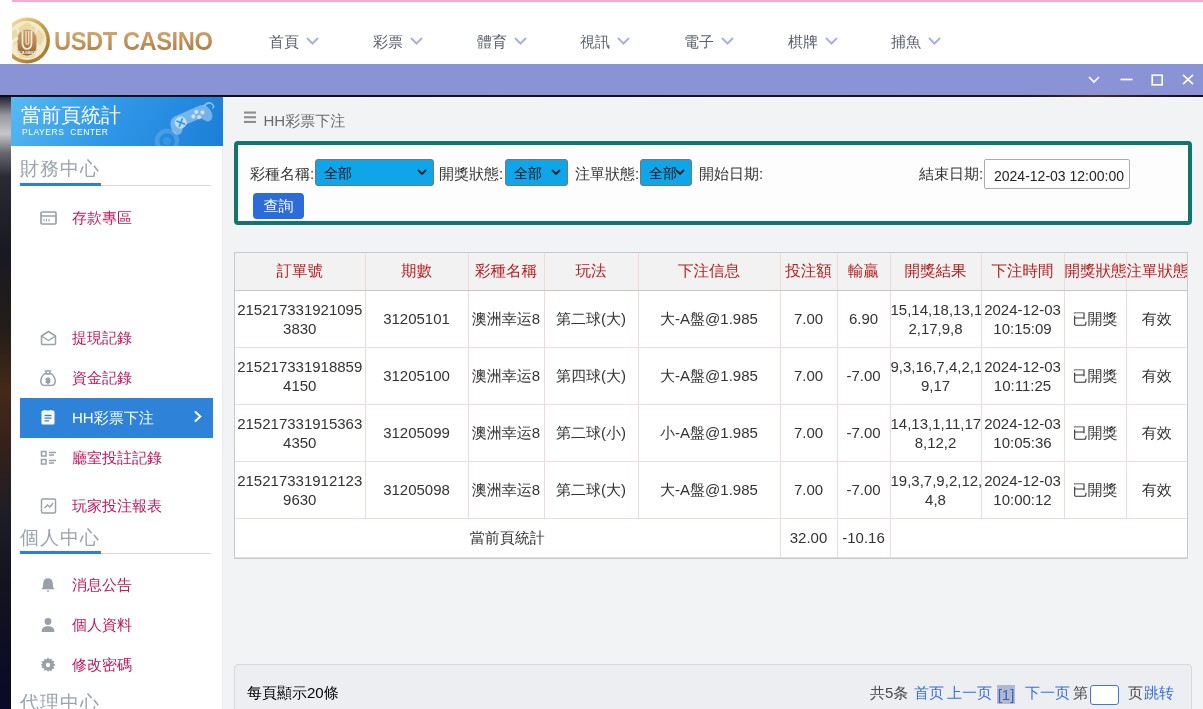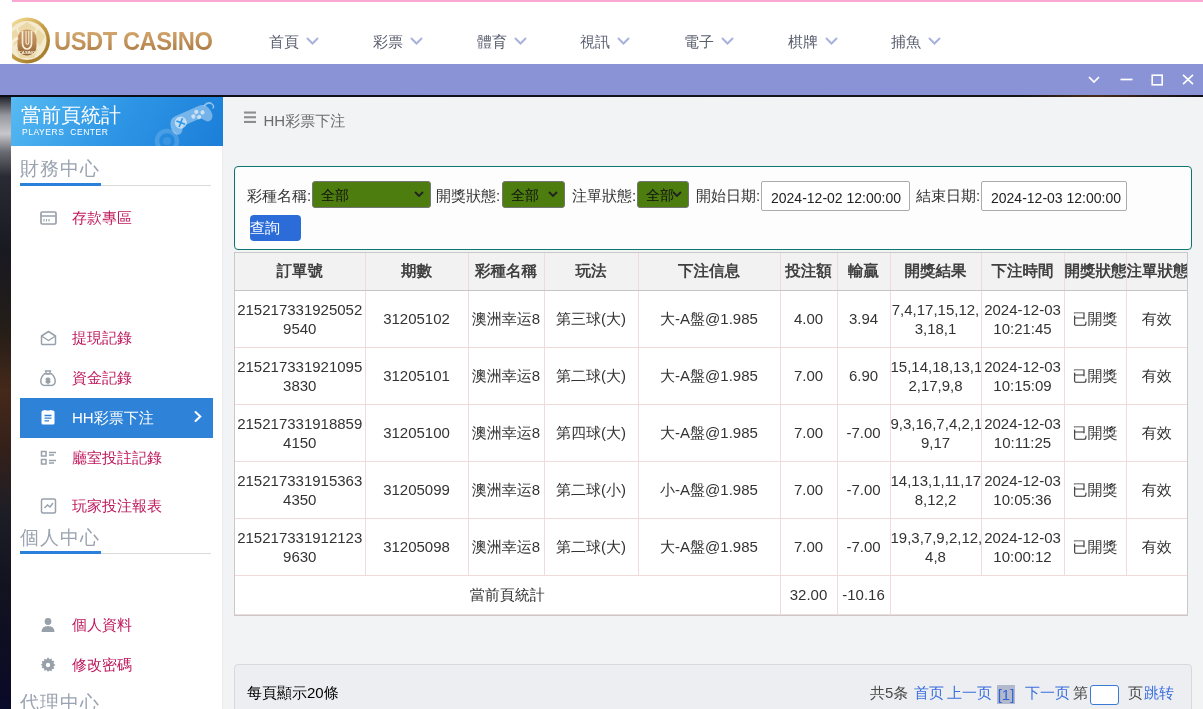--- a/index.html
+++ b/index.html
@@ -33,33 +33,33 @@
 .mi .ic{position:absolute;left:20px;top:50%;transform:translateY(-50%);width:17px;height:17px}
 .mi .tx{position:absolute;left:52px;top:50%;transform:translateY(-50%);font-size:15px;color:#be185d;white-space:nowrap}
 .mi.act{background:#2e82d8;width:193px}
 .mi.act .tx{color:#fff}
 .mi.act .arr{position:absolute;right:11px;top:50%;transform:translateY(-50%);color:#fff;font-size:12px}
 
 #content{position:absolute;left:222.5px;top:97px;width:980.5px;height:612px;background:#f2f3f5}
 #crumb{position:absolute;left:21px;top:13px;height:20px}
 #crumb .txt{position:absolute;left:20px;top:2px;font-size:15px;color:#6b6b6b;white-space:nowrap}
 
-#fpanel{position:absolute;left:11.5px;top:69px;width:958px;height:84px;background:#fdfdfe;border:1px solid #0f766e;border-radius:4px}
+#fpanel{position:absolute;left:11.5px;top:44px;width:958px;height:84px;background:#fdfdfe;border:4px solid #0f766e;border-radius:4px}
 .flabel{position:absolute;top:20px;font-size:15px;color:#333;white-space:nowrap}
-.fsel{position:absolute;top:14px;height:27px;border:1px solid #767676;border-radius:3px;background:#4d7c0f;font-size:14px;color:#111}
+.fsel{position:absolute;top:14px;height:27px;border:1px solid #767676;border-radius:3px;background:#0ea5e9;font-size:14px;color:#111}
 .fsel span{position:absolute;left:8px;top:5px}
 .fsel svg{position:absolute;right:6px;top:9px}
 .finp{position:absolute;top:14px;height:30px;border:1px solid #ababab;border-radius:2px;background:#fff;font-size:15px;color:#222}
 .finp span{position:absolute;left:9px;top:7.5px;white-space:nowrap;font-size:14px}
-#qbtn{position:absolute;left:15px;top:48px;width:51px;height:26px;background:#2b6cd9;border-radius:4px;color:#fff;font-size:15px;line-height:26px}
+#qbtn{position:absolute;left:15px;top:48px;width:51px;height:26px;background:#2b6cd9;border-radius:4px;color:#fff;font-size:15px;text-align:center;line-height:26px}
 
 #twrap{position:absolute;left:11.5px;top:155px;width:954px;background:#fff;border:1px solid #c9c9c9}
 table{border-collapse:collapse;table-layout:fixed;width:952px;background:#fff}
 td,th{overflow:hidden}
-th{background:#f2f2f2;font-size:15.5px;font-weight:bold;color:#404040;height:37.5px;border-bottom:1px solid #c6c6c6;border-right:1px solid #f0dada;text-align:center;white-space:nowrap}
+th{background:#f2f2f2;font-size:15.5px;font-weight:normal;color:#b91c1c;height:37.5px;border-bottom:1px solid #c6c6c6;border-right:1px solid #f0dada;text-align:center;white-space:nowrap}
 th:last-child,td:last-child{border-right:none}
 td{font-size:15px;color:#333;text-align:center;height:57px;border-bottom:1px solid #f0dada;border-right:1px solid #f0dada;line-height:19.5px}
 tr.sum td{height:39px}
 tr.sum2 td{height:36.5px;border-bottom:none}
 
 #pager{position:absolute;left:11.5px;top:566.5px;width:958px;height:60px;background:#edeef2;border:1px solid #d8d9dd;border-radius:4px}
 #pager .lft{position:absolute;left:12px;top:19px;font-size:15px;color:#000000}
 #pager .pi{position:absolute;top:19.5px;font-size:15px;color:#4a4a4a;white-space:nowrap}
 #pager .pa{color:#3a6fdd}
 #pager .cur{position:absolute;left:762px;top:20px;width:18px;height:19px;background:#b3b9cc;color:#2f62d8;font-size:15px;text-align:center;line-height:19px}
@@ -224,20 +224,29 @@
             <rect x="1.5" y="1.5" width="14" height="14" rx="1.5" stroke-width="1.5"></rect>
             <path d="M4.5 10.5l3 -3 2.5 2 3 -4" stroke-width="1.4"></path>
           </g>
         </svg></span>
       <span class="tx">玩家投注報表</span>
     </div>
   <div class="sect" style="top:428px">個人中心</div>
   <div class="sline" style="top:456px">
       <i></i>
     </div>
+  <div class="mi" style="top:468px">
+      <span class="ic"><svg width="16" height="17" viewBox="0 0 16 17">
+          <g fill="#98a0aa">
+            <path d="M8 1.8 q4.5 0 4.8 5 l0.3 4 1.6 2 H1.3 l1.6 -2 0.3 -4 q0.3 -5 4.8 -5Z"></path>
+            <path d="M6.3 14 a1.8 1.8 0 0 0 3.4 0Z"></path>
+          </g>
+        </svg></span>
+      <span class="tx">消息公告</span>
+    </div>
   <div class="mi" style="top:548px">
       <span class="ic"><svg width="16" height="17" viewBox="0 0 16 17">
           <g fill="#98a0aa">
             <path d="M8 1l1.7 2.2 2.6-.9.3 2.8 2.8.3-.9 2.6L16.7 10l-2.2 1.7.9 2.6-2.8.3-.3 2.8-2.6-.9L8 18l-1.7-2.2-2.6.9-.3-2.8-2.8-.3.9-2.6L-.7 10l2.2-1.7-.9-2.6 2.8-.3.3-2.8 2.6.9Z" transform="scale(0.85) translate(1.4,0)"></path>
             <circle cx="8" cy="8.5" r="2.2" fill="#fff"></circle>
           </g>
         </svg></span>
       <span class="tx">修改密碼</span>
     </div>
   <div class="mi" style="top:508px">
@@ -279,23 +288,20 @@
         </svg>
       </div>
     <div class="flabel" style="left:337px">注單狀態:</div>
     <div class="fsel" style="left:402px;width:52px">
         <span>全部</span>
         <svg width="10" height="6" viewBox="0 0 10 6">
           <path d="M1 1l4 4 4-4" fill="none" stroke="#222" stroke-width="1.8"></path>
         </svg>
       </div>
     <div class="flabel" style="left:461px">開始日期:</div>
-    <div class="finp" style="left:526px;width:149px">
-        <span>2024-12-02 12:00:00</span>
-      </div>
     <div class="flabel" style="left:681px">結束日期:</div>
     <div class="finp" style="left:746px;width:146px">
         <span>2024-12-03 12:00:00</span>
       </div>
     <div id="qbtn">查詢</div>
   </div>
   <div id="twrap">
     <table>
       <colgroup>
           <col style="width:130px">
@@ -318,33 +324,20 @@
             <th>玩法</th>
             <th>下注信息</th>
             <th>投注額</th>
             <th>輸贏</th>
             <th>開獎結果</th>
             <th>下注時間</th>
             <th>開獎狀態</th>
             <th>注單狀態</th>
           </tr>
       <tr>
-            <td>215217331925052<br>9540</td>
-            <td>31205102</td>
-            <td>澳洲幸运8</td>
-            <td>第三球(大)</td>
-            <td>大-A盤@1.985</td>
-            <td>4.00</td>
-            <td>3.94</td>
-            <td>7,4,17,15,12,<br>3,18,1</td>
-            <td>2024-12-03<br>10:21:45</td>
-            <td>已開獎</td>
-            <td>有效</td>
-          </tr>
-      <tr>
             <td>215217331921095<br>3830</td>
             <td>31205101</td>
             <td>澳洲幸运8</td>
             <td>第二球(大)</td>
             <td>大-A盤@1.985</td>
             <td>7.00</td>
             <td>6.90</td>
             <td>15,14,18,13,1<br>2,17,9,8</td>
             <td>2024-12-03<br>10:15:09</td>
             <td>已開獎</td>

